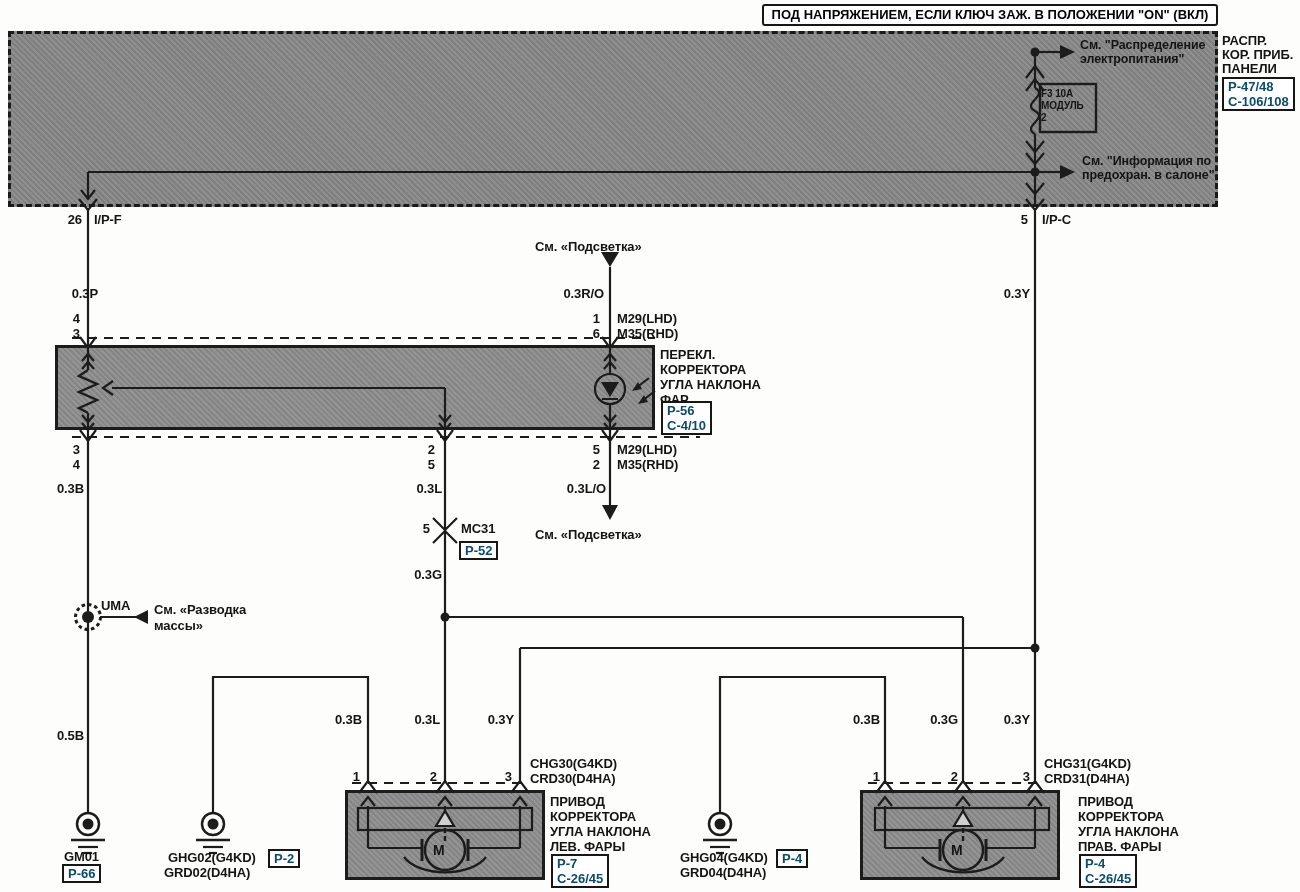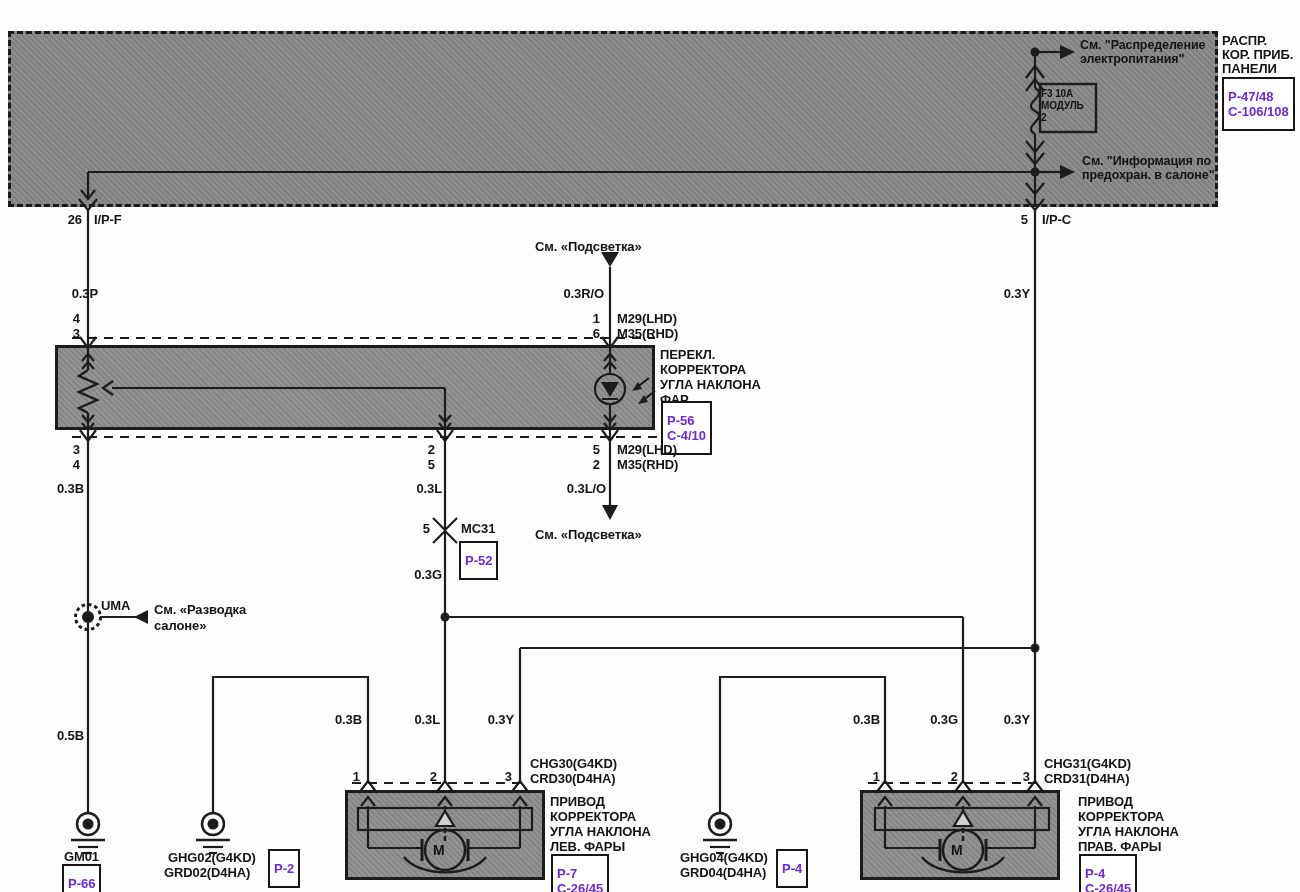--- a/index.html
+++ b/index.html
@@ -8,22 +8,22 @@
           font-family:"Liberation Sans",sans-serif}
   .t{position:absolute;font-weight:bold;font-size:13px;line-height:15px;color:#141414;
      white-space:nowrap;letter-spacing:-.1px}
   .r{text-align:right}
   .c{text-align:left}
   .sm{font-size:10px;line-height:11px}
   .md{font-size:12.5px;line-height:14px}
   .box{position:absolute;border:3px solid #1c1c1c;background-color:#8e8e8e;
        background-image:repeating-linear-gradient(45deg,rgba(255,255,255,.055) 0 2px,rgba(0,0,0,.065) 2px 4px)}
   #powerbox{border:3px dashed #1a1a1a;background-color:#888}
-  .refbox{position:absolute;background:#fff;border:2px solid #161616;padding:10px 4px;
-          font-weight:bold;font-size:13px;line-height:15px;color:#6d28d9;white-space:nowrap}
+  .refbox{position:absolute;background:#fff;border:2px solid #161616;padding:0 4px;
+          font-weight:bold;font-size:13px;line-height:15px;color:#0c4a6e;white-space:nowrap}
   #banner{position:absolute;left:762px;top:4px;width:456px;height:22px;border:2px solid #161616;
           border-radius:3px;text-align:center;font-weight:bold;font-size:13px;line-height:18px;background:#fff}
   svg{position:absolute;left:0;top:0}
 </style>
 </head>
 <body>
 
 <div id="canvas">
 
   <div id="powerbox" class="box" style="left:8px;top:31px;width:1210px;height:176px"></div>
@@ -174,20 +174,21 @@
         <polygon points="963,811 954,826 972,826" fill="#cfcfcf"></polygon>
         <path d="M885 806 V848 M885 848 H939 M1035 806 V848 M1035 848 H987 M963 806 V811"></path>
         <path d="M963 828 V833 M963 836 V841" stroke-width="2.4"></path>
         <path d="M940 839 V861 M986 839 V861" stroke-width="3"></path>
         <circle cx="963" cy="850" r="20" stroke-width="2.5"></circle>
         <path d="M922 857 A 44 24 0 0 0 1004 857"></path>
       </g>
     </g>
   </svg>
 
+  <div id="banner">ПОД НАПРЯЖЕНИЕМ, ЕСЛИ КЛЮЧ ЗАЖ. В ПОЛОЖЕНИИ "ON" (ВКЛ)</div>
 
   <div class="t" style="left:1222px;top:33px">РАСПР.</div>
   <div class="t" style="left:1222px;top:47px">КОР. ПРИБ.</div>
   <div class="t" style="left:1222px;top:61px">ПАНЕЛИ</div>
   <div class="refbox" style="left:1222px;top:77px">
     <div>P-47/48</div>
     <div>C-106/108</div>
   </div>
   <div class="t md" style="left:1080px;top:38px">См. "Распределение</div>
   <div class="t md" style="left:1080px;top:52px">электропитания"</div>
@@ -237,21 +238,21 @@
   <div class="t r" style="left:552px;top:481px;width:54px">0.3L/O</div>
   <div class="t c" style="left:535px;top:527px;width:150px">См. «Подсветка»</div>
 
   <div class="t r" style="left:408px;top:521px;width:22px">5</div>
   <div class="t" style="left:461px;top:521px">MC31</div>
   <div class="refbox" style="left:459px;top:541px">P-52</div>
   <div class="t r" style="left:398px;top:567px;width:44px">0.3G</div>
 
   <div class="t" style="left:101px;top:598px">UMA</div>
   <div class="t" style="left:154px;top:602px">См. «Разводка</div>
-  <div class="t" style="left:154px;top:618px">салоне»</div>
+  <div class="t" style="left:154px;top:618px">массы»</div>
   <div class="t r" style="left:38px;top:728px;width:46px">0.5B</div>
 
   <div class="t r" style="left:318px;top:712px;width:44px">0.3B</div>
   <div class="t r" style="left:396px;top:712px;width:44px">0.3L</div>
   <div class="t r" style="left:470px;top:712px;width:44px">0.3Y</div>
   <div class="t r" style="left:836px;top:712px;width:44px">0.3B</div>
   <div class="t r" style="left:914px;top:712px;width:44px">0.3G</div>
   <div class="t r" style="left:986px;top:712px;width:44px">0.3Y</div>
 
   <div class="t r" style="left:338px;top:769px;width:22px">1</div>

